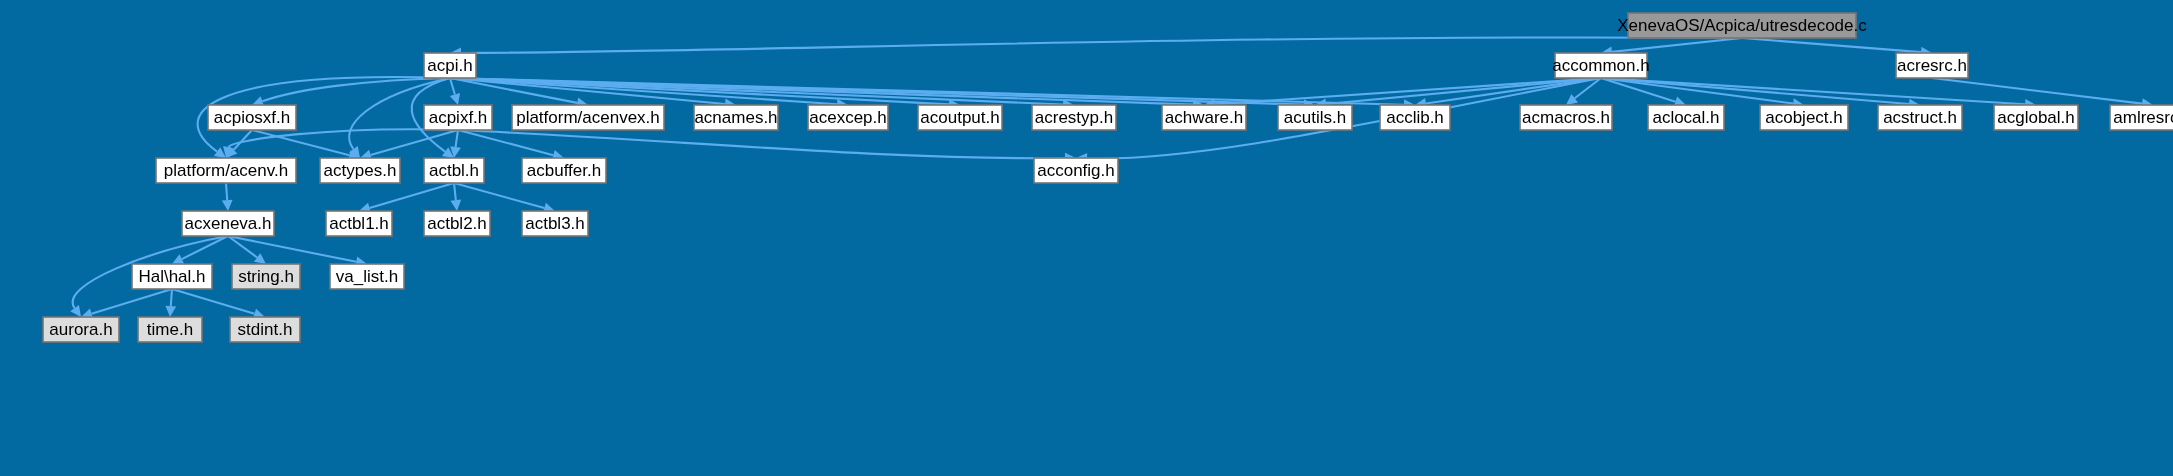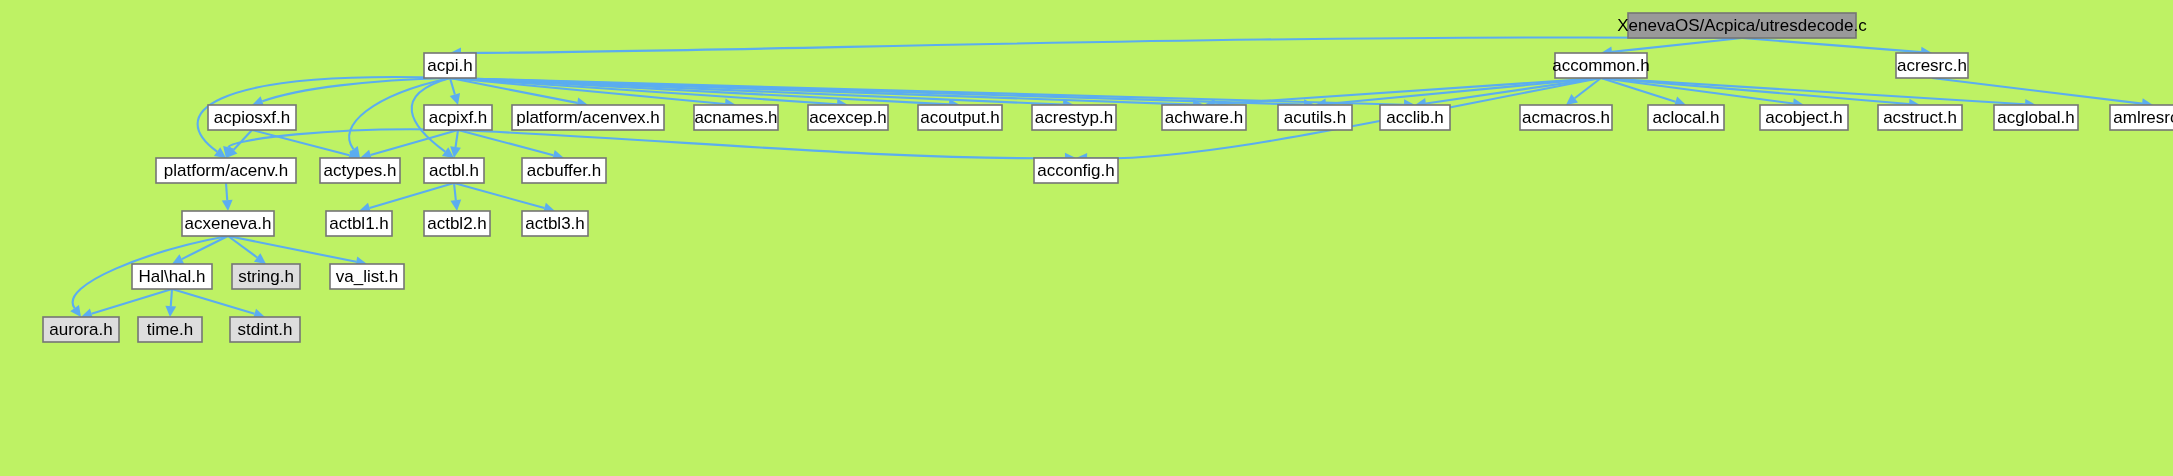--- a/index.html
+++ b/index.html
@@ -4,21 +4,21 @@
 <style>
   html, body {
     margin: 0;
     padding: 0;
     background: #000000;
   }
   #graph-root {
     position: relative;
     width: 2173px;
     height: 476px;
-    background: #bef264;
+    background: #0369a1;
     overflow: hidden;
     font-family: "Liberation Sans", sans-serif;
   }
   svg.graph-canvas {
     position: absolute;
     left: 0;
     top: 0;
     width: 2173px;
     height: 476px;
     display: block;

